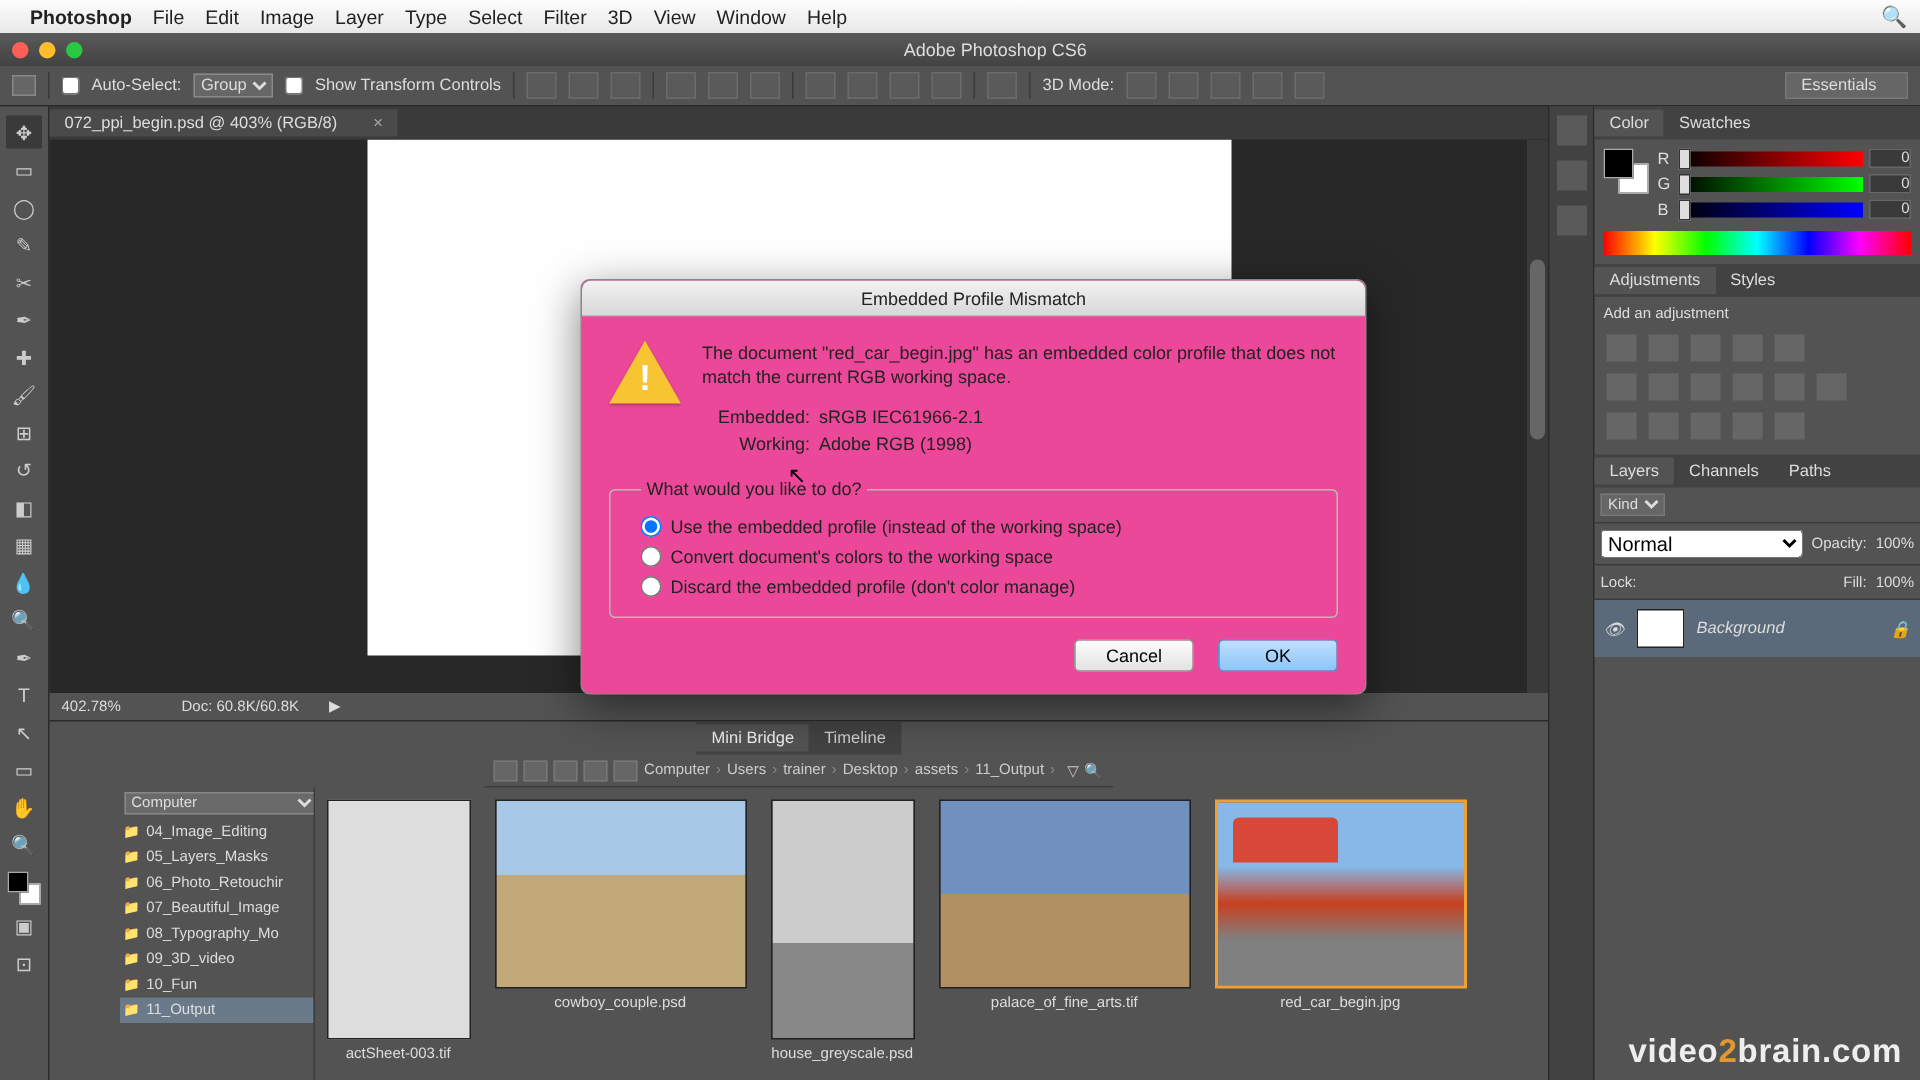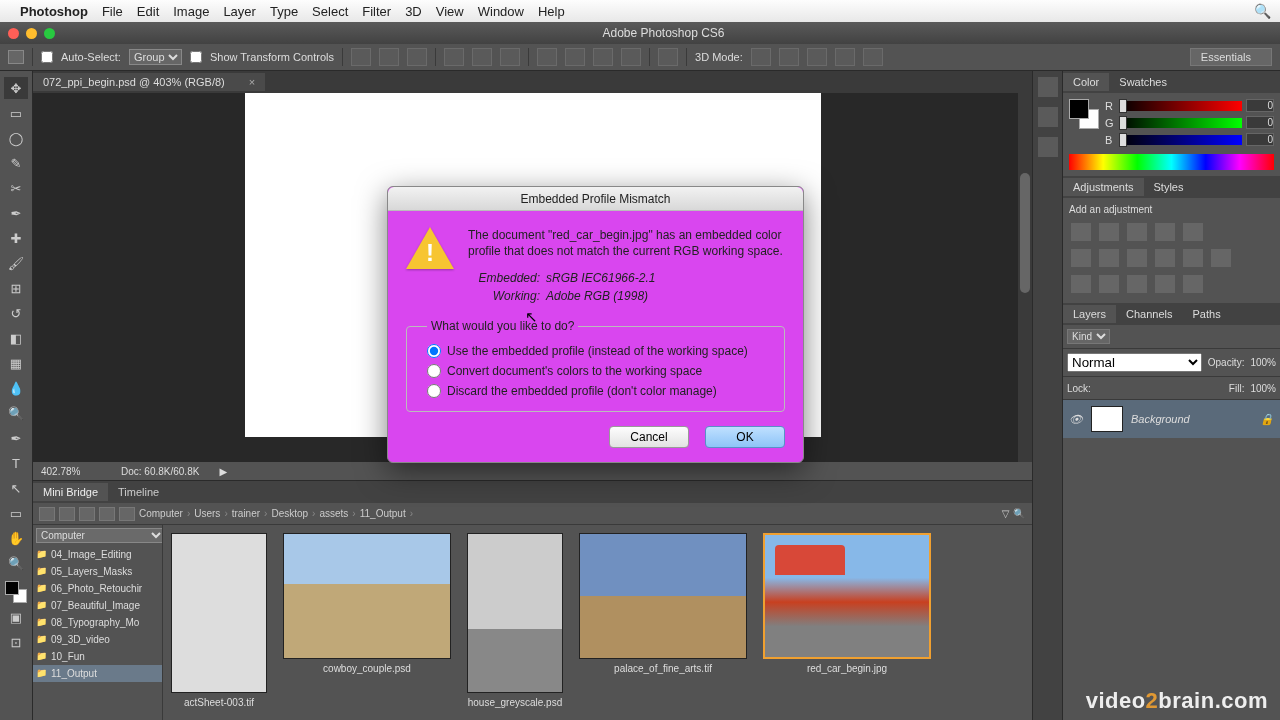--- a/index.html
+++ b/index.html
@@ -51,21 +51,21 @@
 .canvas-area { flex: 1; display: flex; justify-content: center; align-items: flex-start; padding-top: 0; overflow: hidden; position: relative; }
 .canvas { width: 576px; height: 344px; background: #fff; margin-top: 0; }
 .canvas-scrollbar { position: absolute; right: 0; top: 0; bottom: 0; width: 14px; background: #3a3a3a; }
 .canvas-scrollbar .thumb { position: absolute; top: 80px; left: 2px; width: 10px; height: 120px; background: #666; border-radius: 5px; }
 
 
 .canvas-status { height: 18px; background: #535353; display: flex; align-items: center; font-size: 10px; color: #ddd; padding: 0 8px; gap: 20px; }
 .canvas-status .zoom { width: 60px; }
 
 
-.minibridge { height: 240px; background: #535353; border-top: 1px solid #2a2a2a; display: flex; flex-direction: column; }
+.minibridge { height: 240px; background: #535353; border-top: 1px solid #2a2a2a; display: flex; flex-direction: column; align-items: center; }
 .mb-tabs { height: 22px; background: #424242; display: flex; align-items: center; font-size: 11px; color: #ccc; }
 .mb-tabs .mb-tab { padding: 3px 10px; }
 .mb-tabs .mb-tab.active { background: #535353; color: #eee; }
 .mb-path { height: 22px; display: flex; align-items: center; font-size: 10px; color: #ccc; padding: 0 6px; gap: 4px; border-bottom: 1px solid #3a3a3a; }
 .mb-path .crumb { cursor: pointer; }
 .mb-path .sep2 { color: #888; }
 .mb-path .navbtn { width: 16px; height: 14px; background: #666; border: 1px solid #777; }
 .mb-body { flex: 1; display: flex; }
 .mb-folders { width: 130px; border-right: 1px solid #3a3a3a; overflow: hidden; }
 .mb-folders select { width: 100%; font-size: 10px; background: #6a6a6a; color: #ddd; border: 1px solid #888; margin: 3px; }
@@ -119,29 +119,29 @@
 .layers-toolbar { display: flex; align-items: center; gap: 20px; padding: 4px; border-bottom: 1px solid #3a3a3a; font-size: 10px; }
 .layers-toolbar select, .layers-toolbar input { font-size: 10px; background: #666; color: #ddd; border: 1px solid #777; }
 .layers-toolbar2 { display: flex; align-items: center; gap: 6px; padding: 4px; border-bottom: 1px solid #3a3a3a; font-size: 10px; }
 .layers-lockrow { display: flex; align-items: center; gap: 6px; padding: 4px; border-bottom: 1px solid #3a3a3a; font-size: 10px; }
 .layer-item { display: flex; align-items: center; gap: 8px; padding: 6px; background: #5a6a7a; font-size: 11px; font-style: italic; }
 .layer-item .eye { width: 14px; }
 .layer-item .thumb { width: 32px; height: 26px; background: #fff; border: 1px solid #222; }
 .layer-item .lock { margin-left: auto; }
 
 
-.modal { position: absolute; left: 387px; top: 186px; width: 417px; background: #d946ef; border: 1px solid #888; border-radius: 6px; box-shadow: 0 8px 30px rgba(0,0,0,0.5); font-size: 12px; color: #222; }
+.modal { position: absolute; left: 387px; top: 186px; width: 524px; background: #ec4899; border: 1px solid #888; border-radius: 6px; box-shadow: 0 8px 30px rgba(0,0,0,0.5); font-size: 12px; color: #222; }
 .modal-title { height: 24px; background: linear-gradient(#f2f2f2, #d8d8d8); border-bottom: 1px solid #bbb; border-radius: 6px 6px 0 0; text-align: center; line-height: 24px; font-size: 12px; }
 .modal-body { padding: 16px 18px 14px 18px; }
 .modal-body .toprow { display: flex; gap: 14px; }
 .warn-icon { width: 48px; height: 42px; position: relative; flex-shrink: 0; }
 .warn-icon .tri { width: 0; height: 0; border-left: 24px solid transparent; border-right: 24px solid transparent; border-bottom: 42px solid #f7c531; filter: drop-shadow(0 1px 1px rgba(0,0,0,0.3)); }
 .warn-icon .bang { position: absolute; top: 12px; left: 0; width: 48px; text-align: center; font-size: 24px; font-weight: bold; color: #fff; }
 .modal-msg { line-height: 1.35; }
-.modal-kv { margin-top: 12px; margin-left: 0; font-style: italic; }
+.modal-kv { margin-top: 12px; margin-left: 0; }
 .modal-kv div { margin-bottom: 4px; }
 .modal-kv .k { display: inline-block; width: 72px; text-align: right; margin-right: 6px; }
 .modal fieldset { border: 1px solid #bbb; border-radius: 4px; margin-top: 12px; padding: 8px 10px 10px 20px; }
 .modal fieldset legend { padding: 0 4px; }
 .modal .radio-row { display: flex; align-items: center; gap: 6px; padding: 3px 0; }
 .modal .radio-row input { width: 14px; height: 14px; }
 .modal .buttons { display: flex; justify-content: flex-end; gap: 16px; margin-top: 14px; }
 .modal button { width: 80px; height: 22px; border-radius: 4px; border: 1px solid #999; background: linear-gradient(#fdfdfd, #e2e2e2); font-size: 12px; cursor: pointer; }
 .modal button.primary { background: linear-gradient(#bfe0ff, #8ec4f7); border-color: #5a8fc8; }
 

